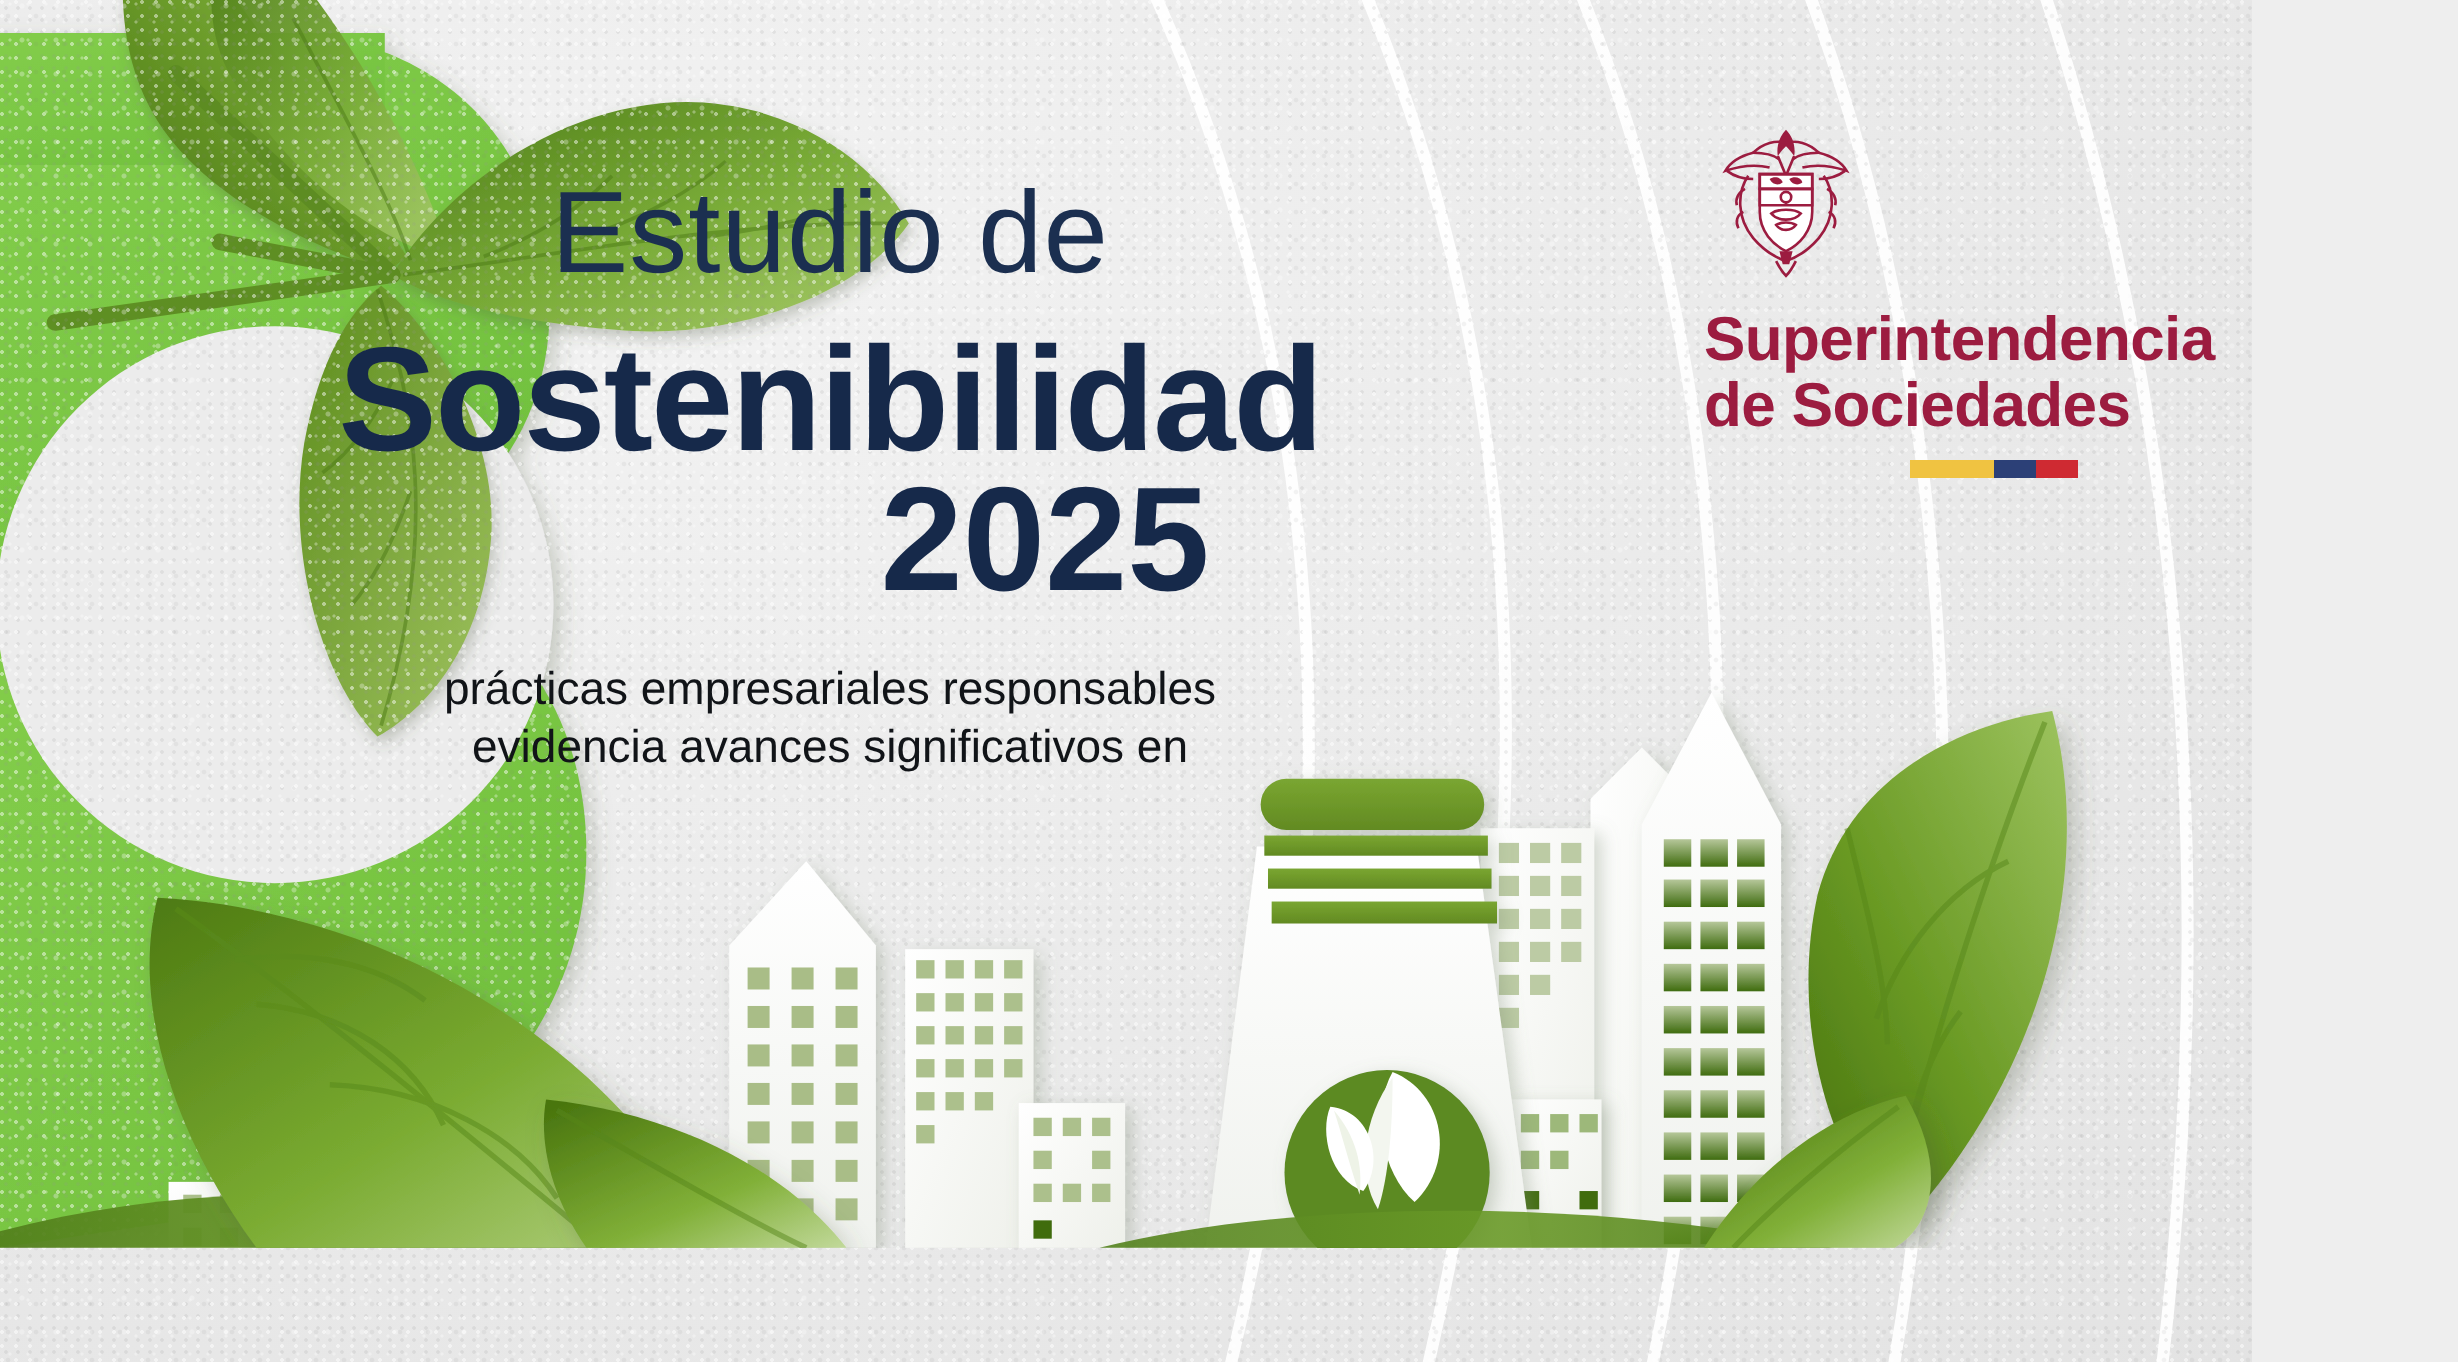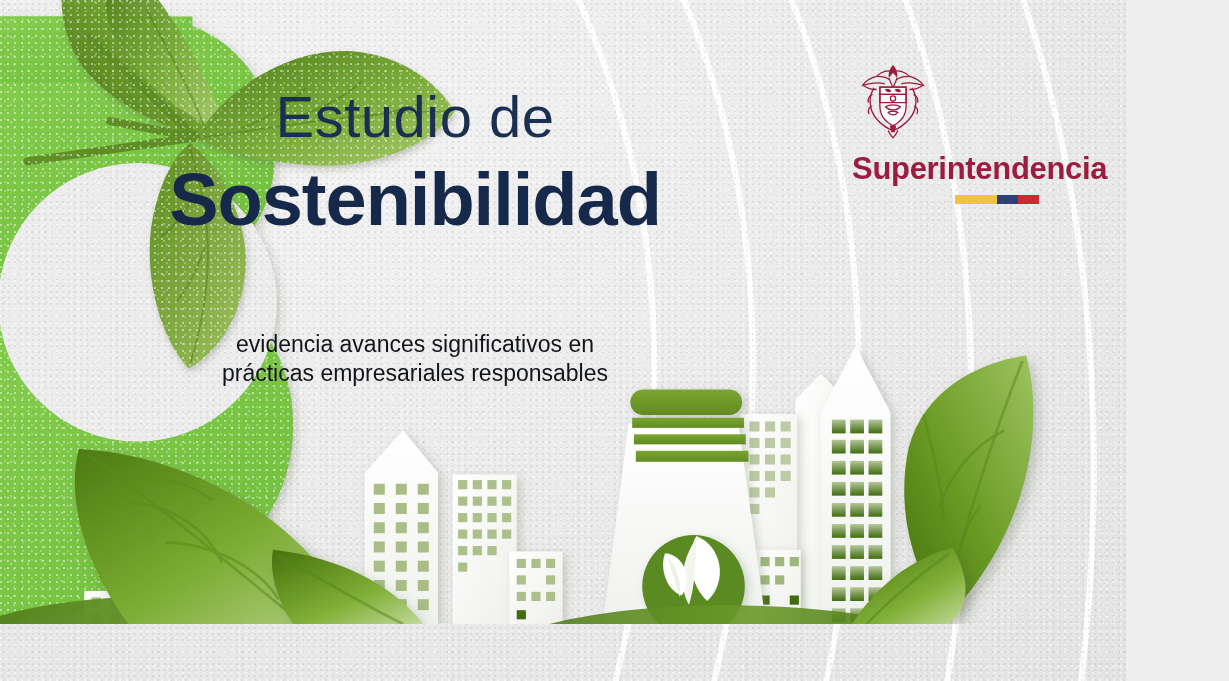--- a/index.html
+++ b/index.html
@@ -409,25 +409,26 @@
       </g>
     </g>
   </svg>
 
   <div class="texture"></div>
   <div class="texture2"></div>
 
   <div class="headline">
     <div class="line1">Estudio de</div>
     <div class="line2">Sostenibilidad</div>
+    <div class="line3">2025</div>
   </div>
 
   <div class="sub">
+    <div>prácticas empresariales responsables</div>
     <div>evidencia avances significativos en</div>
-    <div>prácticas empresariales responsables</div>
   </div>
 
   <div class="logo">
     <svg class="crest" viewBox="0 0 100 100">
       <g fill="none" stroke="#9c1c40" stroke-width="1.6">
 
         <path d="M50 6 C 46 10 44 16 45 22 C 47 19 49 17 50 16 C 51 17 53 19 55 22 C 56 16 54 10 50 6 Z" fill="#9c1c40" stroke="none"></path>
         <path d="M50 14 C 44 12 36 14 30 20 C 36 20 42 21 46 24"></path>
         <path d="M50 14 C 56 12 64 14 70 20 C 64 20 58 21 54 24"></path>
         <path d="M30 20 C 22 22 16 26 13 31 C 22 28 32 27 40 29"></path>
@@ -452,20 +453,21 @@
         <path d="M50 50 L 50 52"></path>
         <path d="M41 57 C 45 54 55 54 59 57 C 55 62 45 62 41 57 Z"></path>
         <path d="M44 64 C 47 62 53 62 56 64 C 53 68 47 68 44 64 Z"></path>
 
         <path d="M44 86 C 46 90 48 93 50 95 C 52 93 54 90 56 86"></path>
         <path d="M46 80 L 54 80 L 52 88 L 48 88 Z" fill="#9c1c40" stroke="none"></path>
       </g>
     </svg>
     <div class="logoText">
       <div>Superintendencia</div>
+      <div>de Sociedades</div>
     </div>
     <div class="flagbar">
       <div class="fy"></div>
       <div class="fb"></div>
       <div class="fr"></div>
     </div>
   </div>
 
 </div>
 

